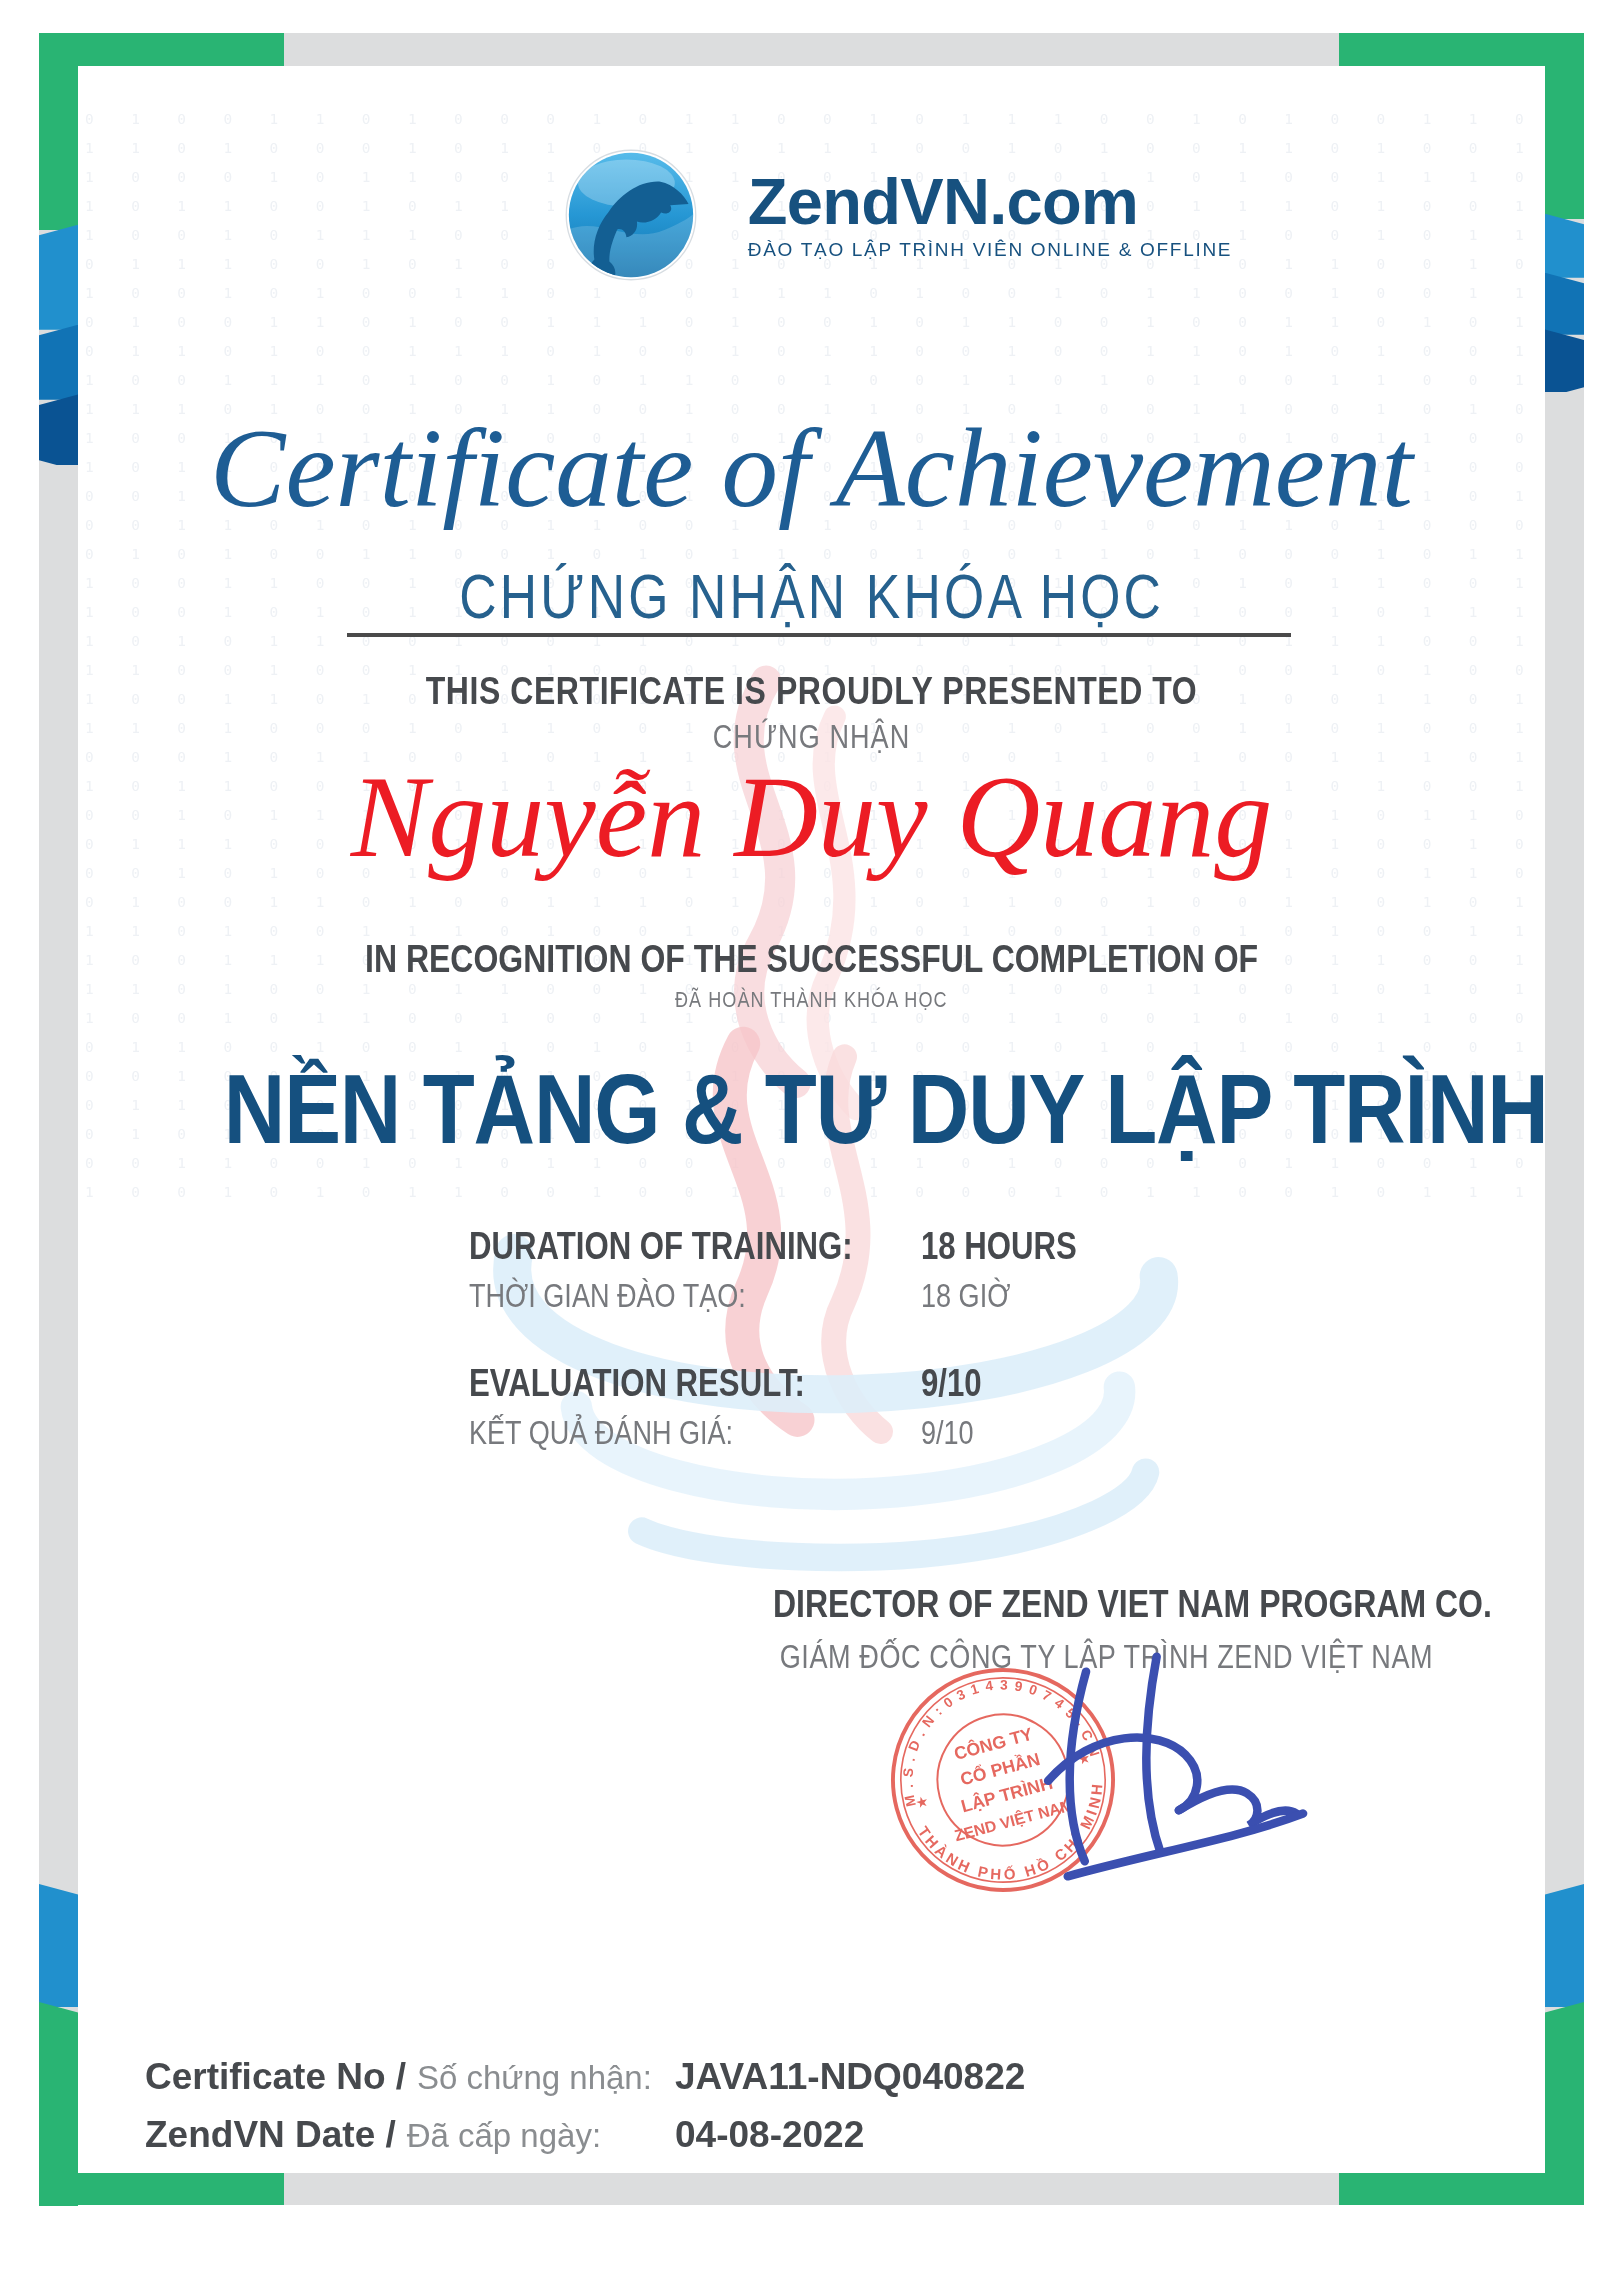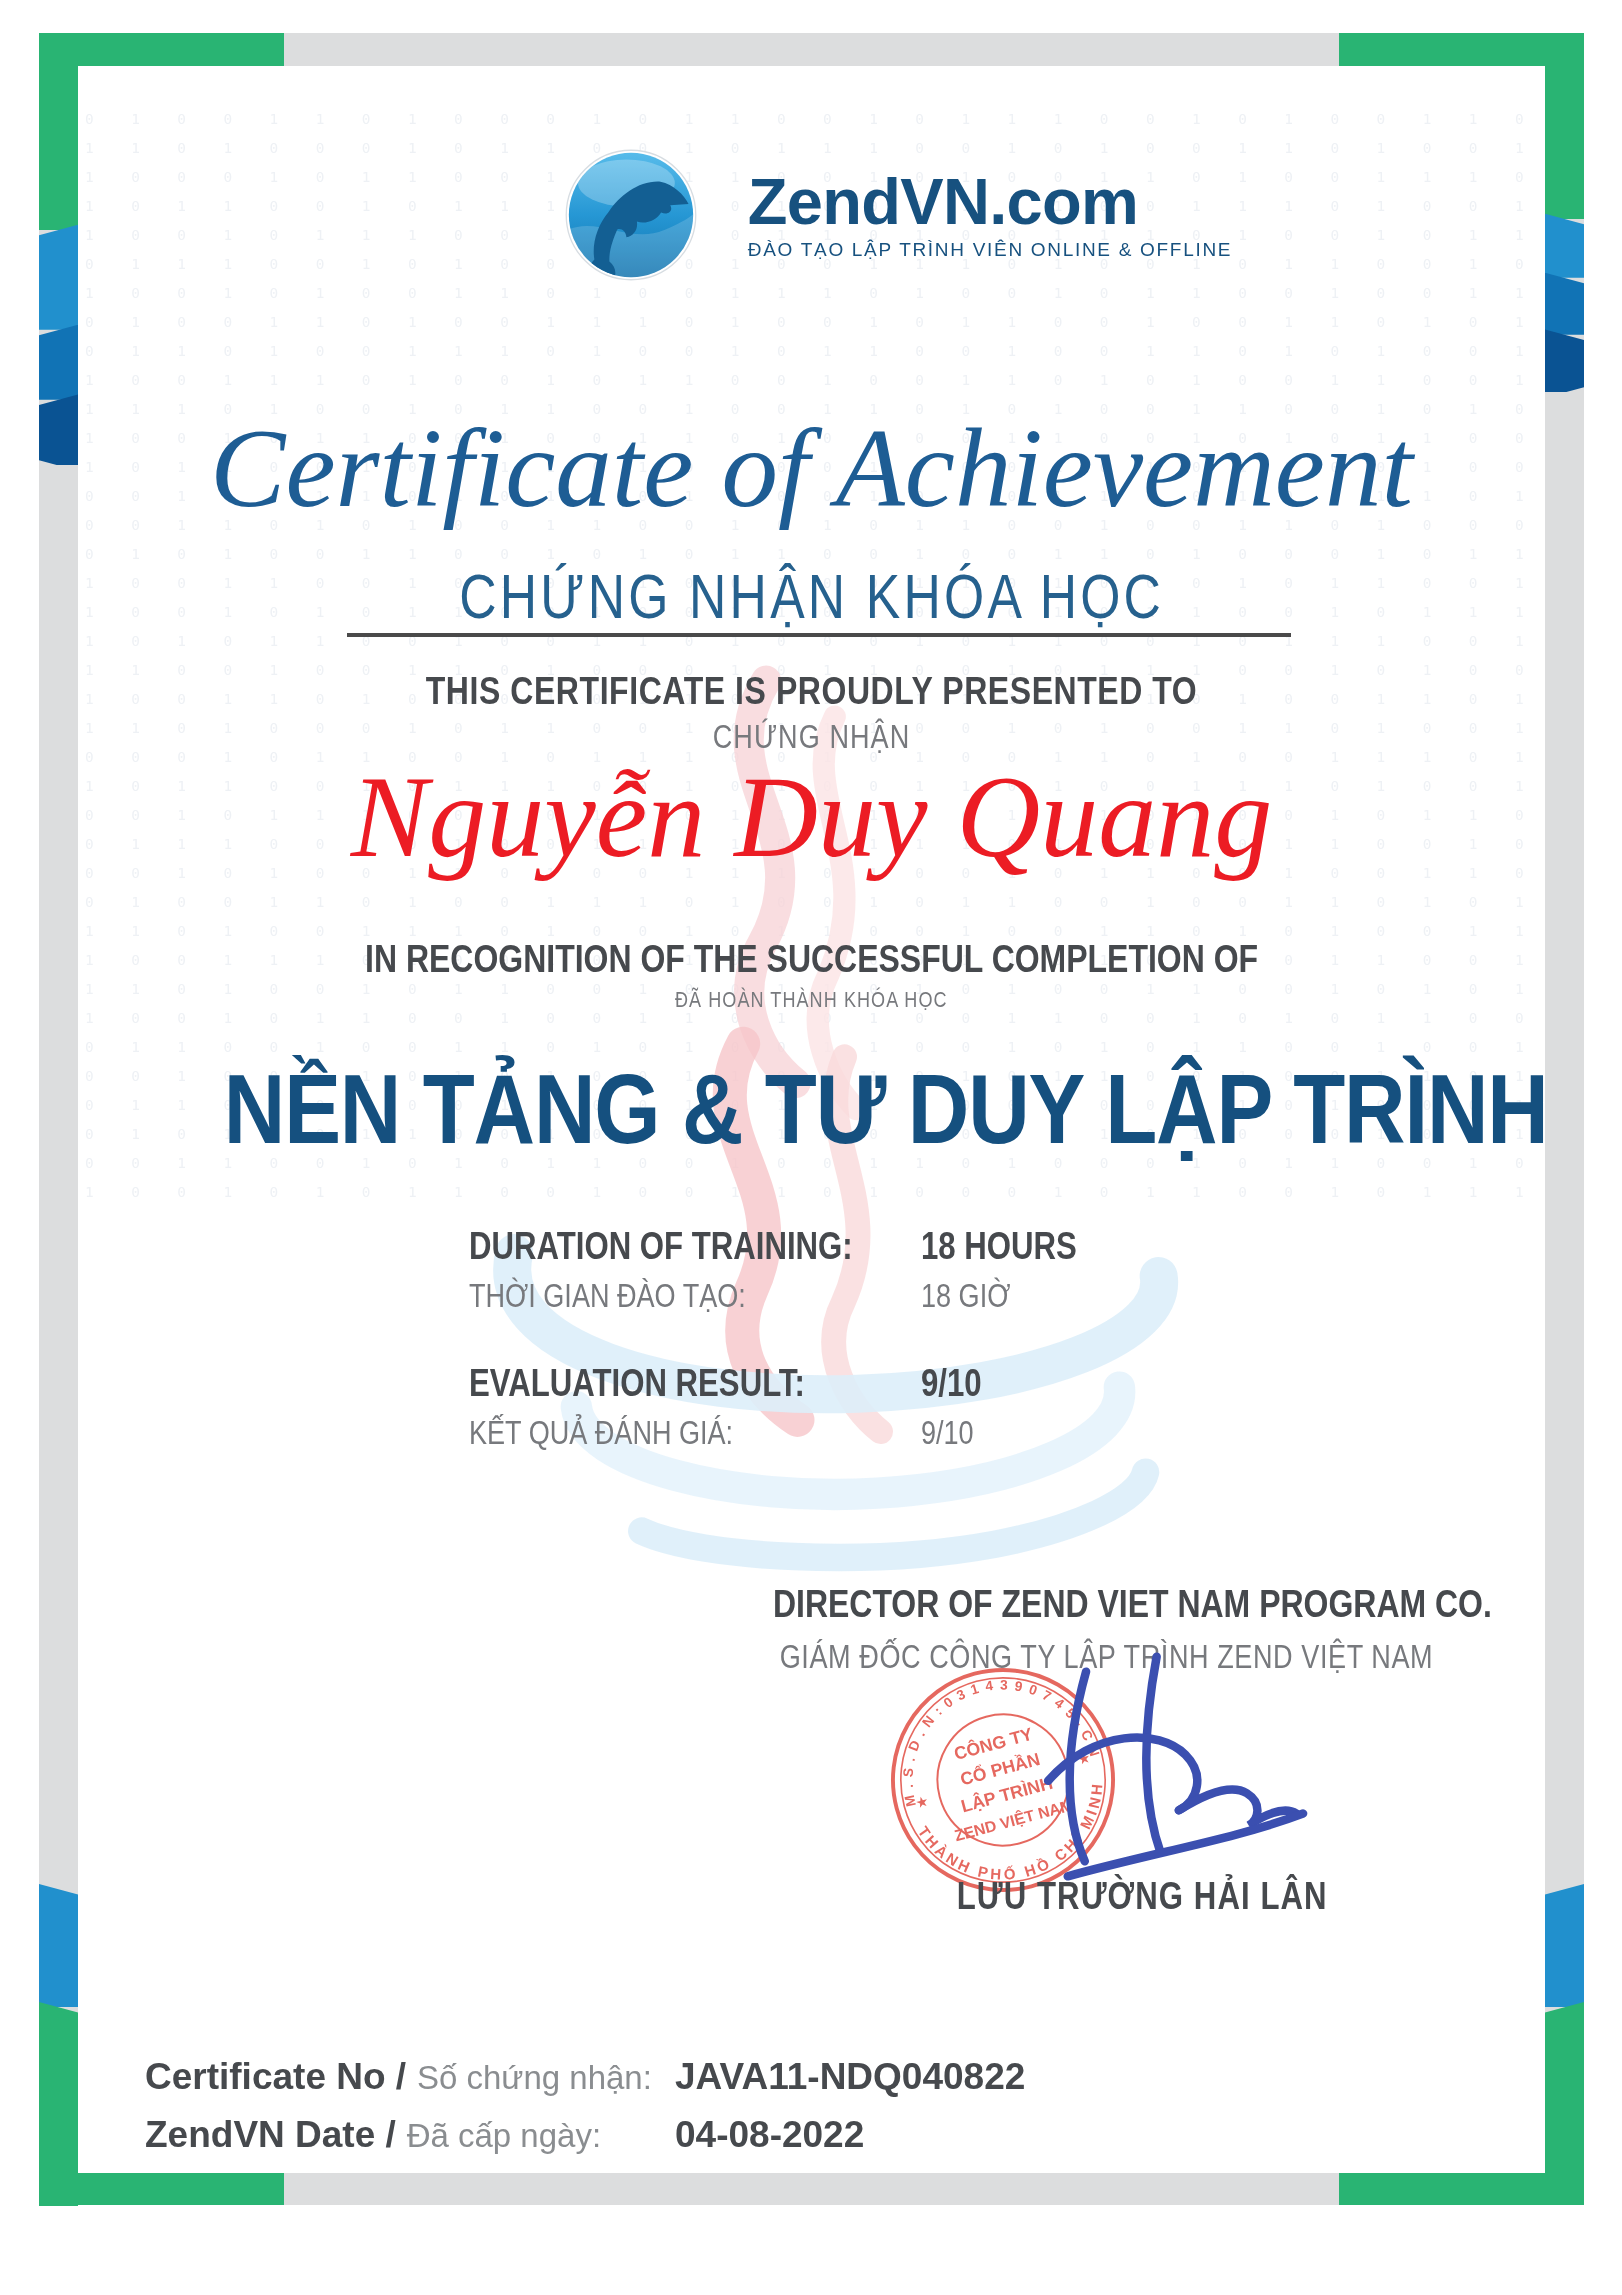--- a/index.html
+++ b/index.html
@@ -274,23 +274,20 @@
   <svg class="signature" width="353" height="262" viewBox="0 0 540 400">
     <g fill="none" stroke="var(--signature_blue)" stroke-width="13" stroke-linecap="round">
       <path d="M150 45 C 118 160, 116 262, 148 335"></path>
       <path d="M258 22 C 236 140, 236 242, 264 322"></path>
       <path d="M92 212 C 162 132, 262 132, 302 172 C 332 202, 322 242, 292 257"></path>
       <path d="M292 257 C 332 232, 372 216, 396 231 C 420 246, 414 272, 399 280 C 420 266, 452 250, 472 262"></path>
       <path d="M122 358 C 252 322, 382 300, 482 262"></path>
     </g>
   </svg>
 
-  <div class="sig-name">
-    <span class="cond">LƯU TRƯỜNG HẢI LÂN</span>
-  </div>
 
   <div class="footer">
     <div class="frow">
       <span class="f-en">Certificate No /</span>
       <span class="f-vi">Số chứng nhận:</span>
       <span class="f-val">JAVA11-NDQ040822</span>
     </div>
     <div class="frow">
       <span class="f-en">ZendVN Date /</span>
       <span class="f-vi">Đã cấp ngày:</span>

